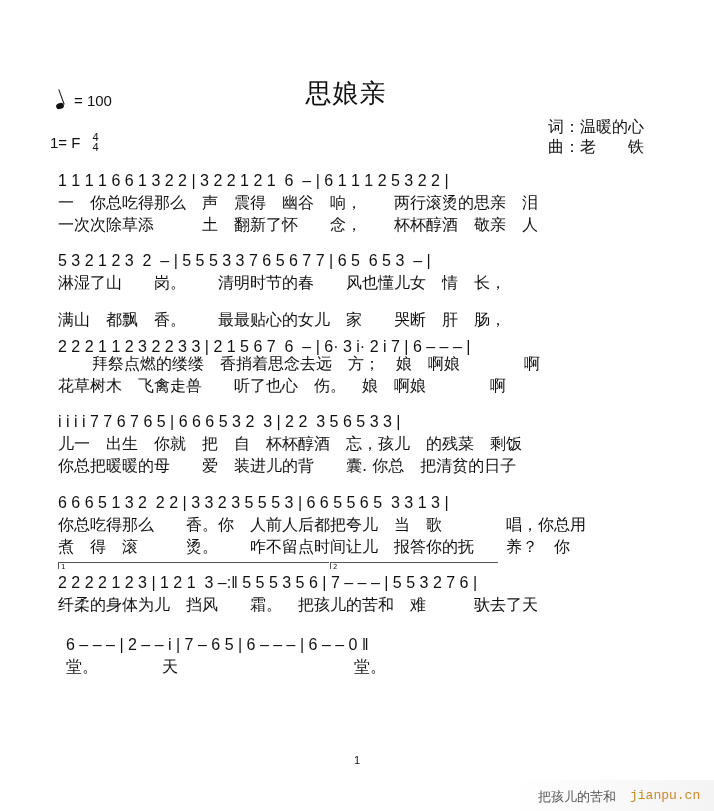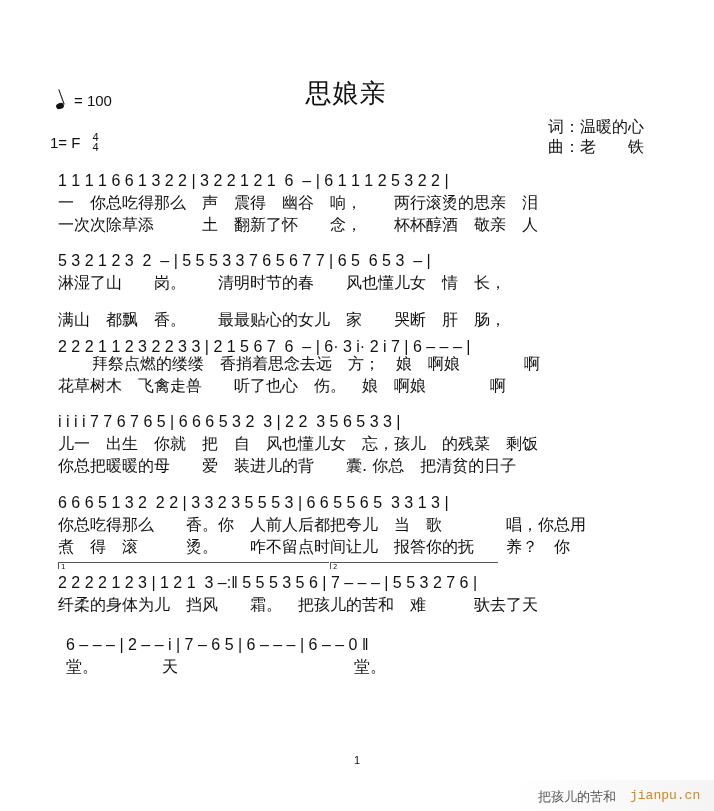--- a/index.html
+++ b/index.html
@@ -64,21 +64,21 @@
 </div>
 
 <div class="sys-row" style="top:333px;">
   <div class="nrow" style="top:5px;">2 2 2 1 1 2 3 2 2 3 3 | 2 1 5 6 7  6  – | 6· 3 i· 2 i 7 | 6 – – – |</div>
   <div class="lrow" style="top:21px;margin-left:34px;">拜祭点燃的缕缕　香捎着思念去远　方；　娘　啊娘　　　　啊</div>
   <div class="lrow" style="top:43px;">花草树木　飞禽走兽　　听了也心　伤。　娘　啊娘　　　　啊</div>
 </div>
 
 <div class="sys-row" style="top:413px;">
   <div class="nrow" style="top:0;">i i i i 7 7 6 7 6 5 | 6 6 6 5 3 2  3 | 2 2  3 5 6 5 3 3 |</div>
-  <div class="lrow" style="top:21px;">儿一　出生　你就　把　自　风也懂儿女　忘，孩儿　的残菜　剩饭</div>
+  <div class="lrow" style="top:21px;">儿一　出生　你就　把　自　杯杯醇酒　忘，孩儿　的残菜　剩饭</div>
   <div class="lrow" style="top:43px;">你总把暖暖的母　　爱　装进儿的背　　囊. 你总　把清贫的日子</div>
 </div>
 
 <div class="sys-row" style="top:494px;">
   <div class="nrow" style="top:0;">6 6 6 5 1 3 2  2 2 | 3 3 2 3 5 5 5 3 | 6 6 5 5 6 5  3 3 1 3 |</div>
   <div class="lrow" style="top:21px;">你总吃得那么　　香。你　人前人后都把夸儿　当　歌　　　　唱，你总用</div>
   <div class="lrow" style="top:43px;">煮　得　滚　　　烫。　　咋不留点时间让儿　报答你的抚　　养？　你</div>
 </div>
 
 <div class="sys-row" style="top:574px;">

